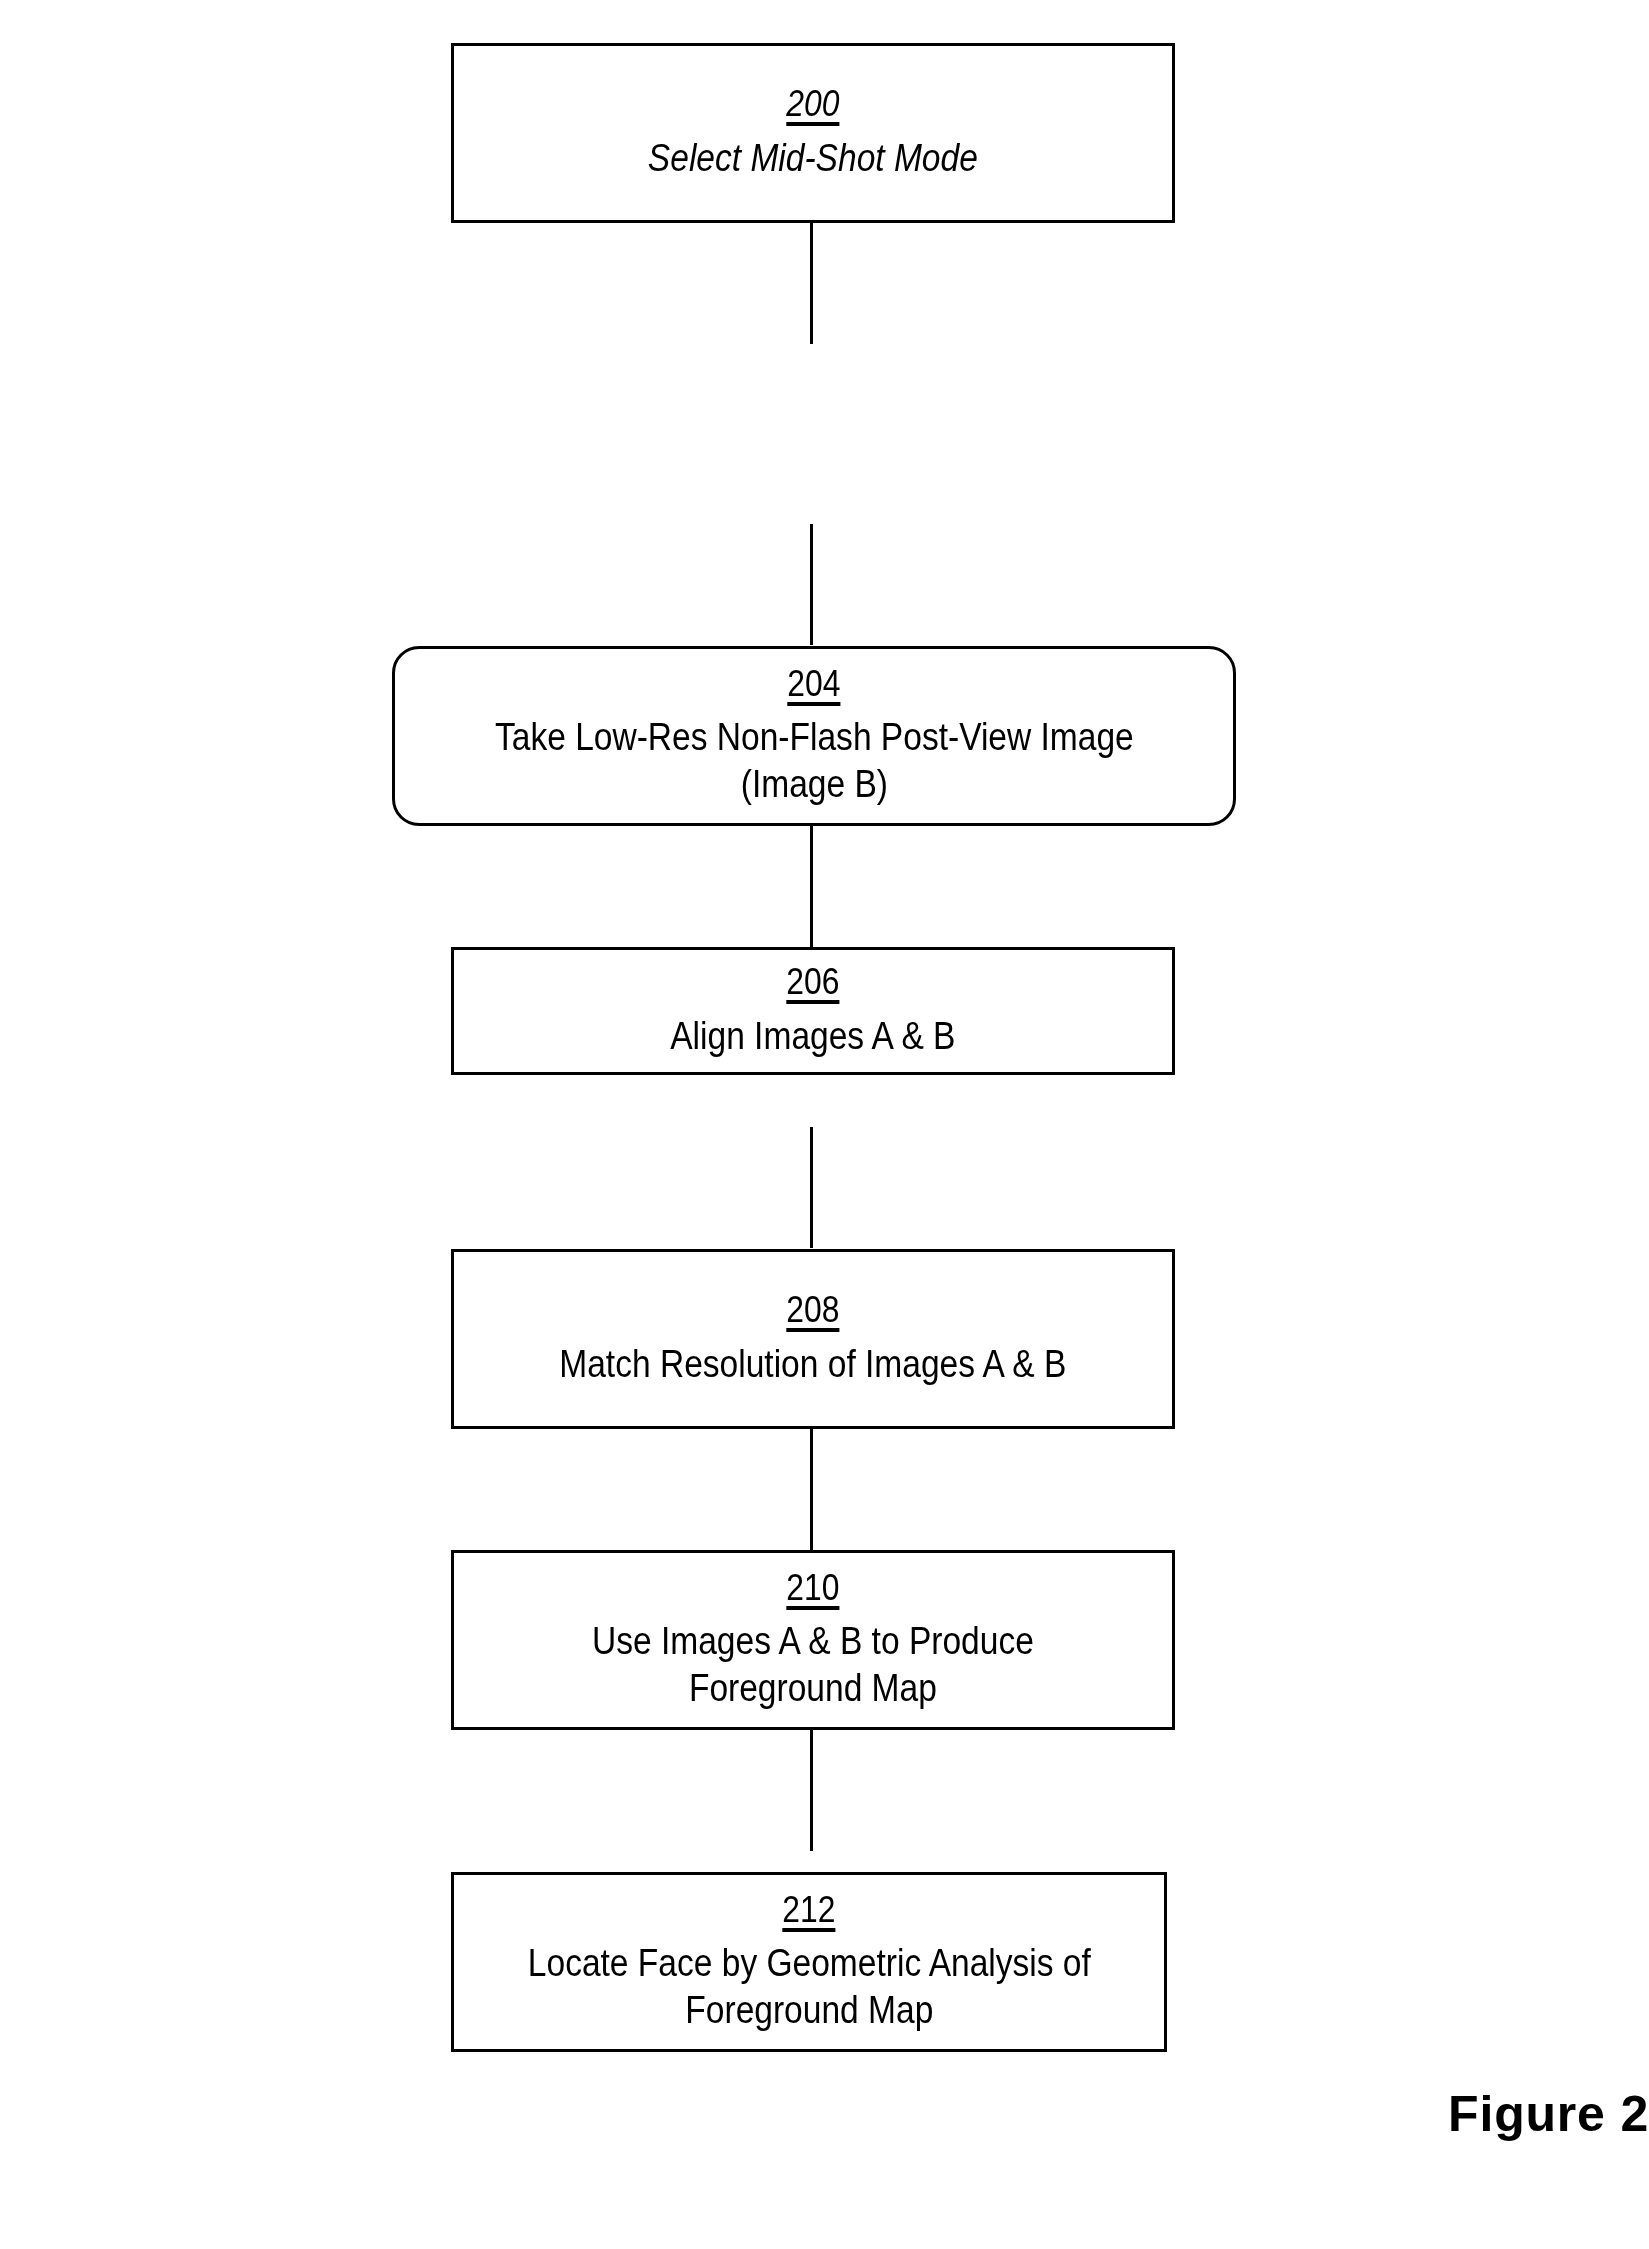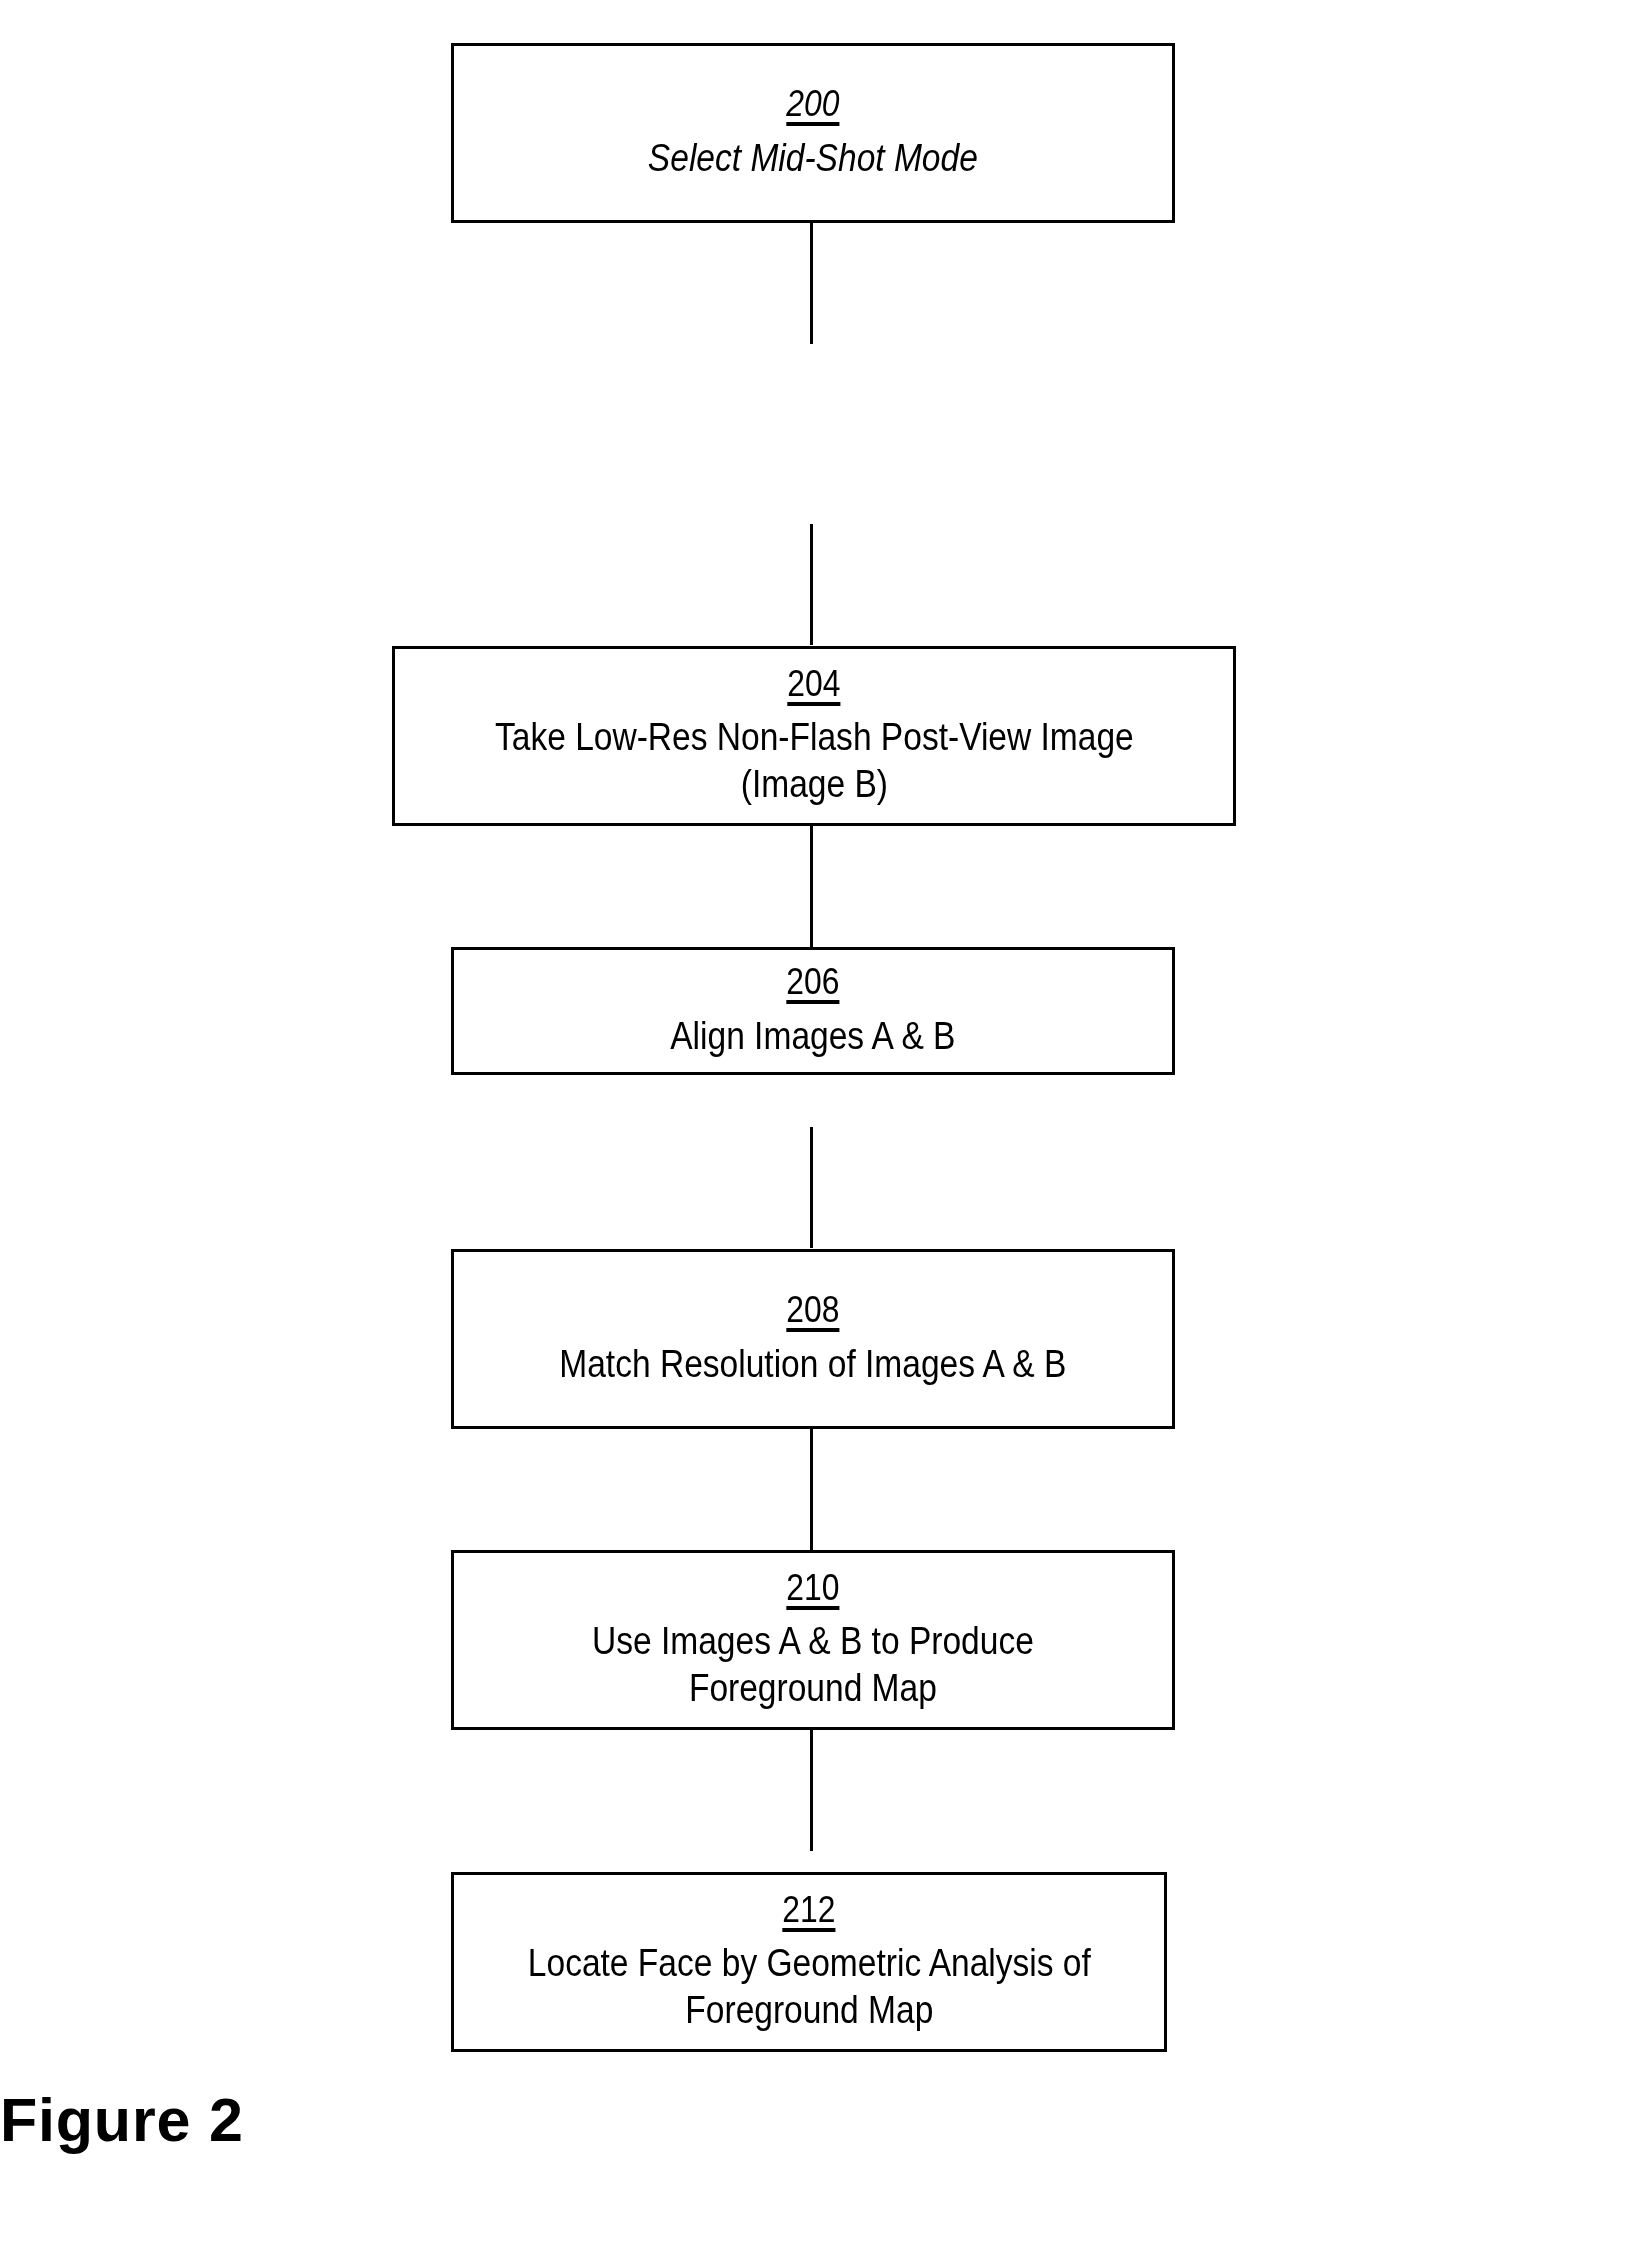--- a/index.html
+++ b/index.html
@@ -72,22 +72,22 @@
     width: 3.2px;
     background: #000000;
   }
 
   
   #figure-caption {
     position: absolute;
     left: 0;
     width: 1649px;
     top: 2087px;
-    text-align: left;
-    font-size: 61px;
+    text-align: right;
+    font-size: 50px;
     font-weight: bold;
     line-height: 1.1;
     letter-spacing: 0.8px;
   }
 </style>
 </head>
 <body>
 
 <div id="figure-sheet">
     <div class="connector" style="left: 810px; top: 223px; height: 121px;"></div>
@@ -95,21 +95,21 @@
     <div class="connector" style="left: 810px; top: 826px; height: 121px;"></div>
     <div class="connector" style="left: 810px; top: 1127px; height: 121px;"></div>
     <div class="connector" style="left: 810px; top: 1429px; height: 121px;"></div>
     <div class="connector" style="left: 810px; top: 1730px; height: 121px;"></div>
     <div class="flow-box" style="left: 451px; top: 43px; width: 724px; height: 180px; font-style: italic;">
       <span class="box-ref">200</span>
       <span class="box-lines">
         <span class="box-line">Select Mid-Shot Mode</span>
       </span>
     </div>
-    <div class="flow-box" style="left: 392px; top: 646px; width: 844px; height: 180px;">
+    <div class="flow-box" style="left: 392px; top: 646px; width: 844px; height: 180px; border-radius: 27px;">
       <span class="box-ref">204</span>
       <span class="box-lines">
         <span class="box-line">Take Low-Res Non-Flash Post-View Image</span>
         <span class="box-line">(Image B)</span>
       </span>
     </div>
     <div class="flow-box" style="left: 451px; top: 947px; width: 724px; height: 128px;">
       <span class="box-ref">206</span>
       <span class="box-lines">
         <span class="box-line">Align Images A &amp; B</span>

